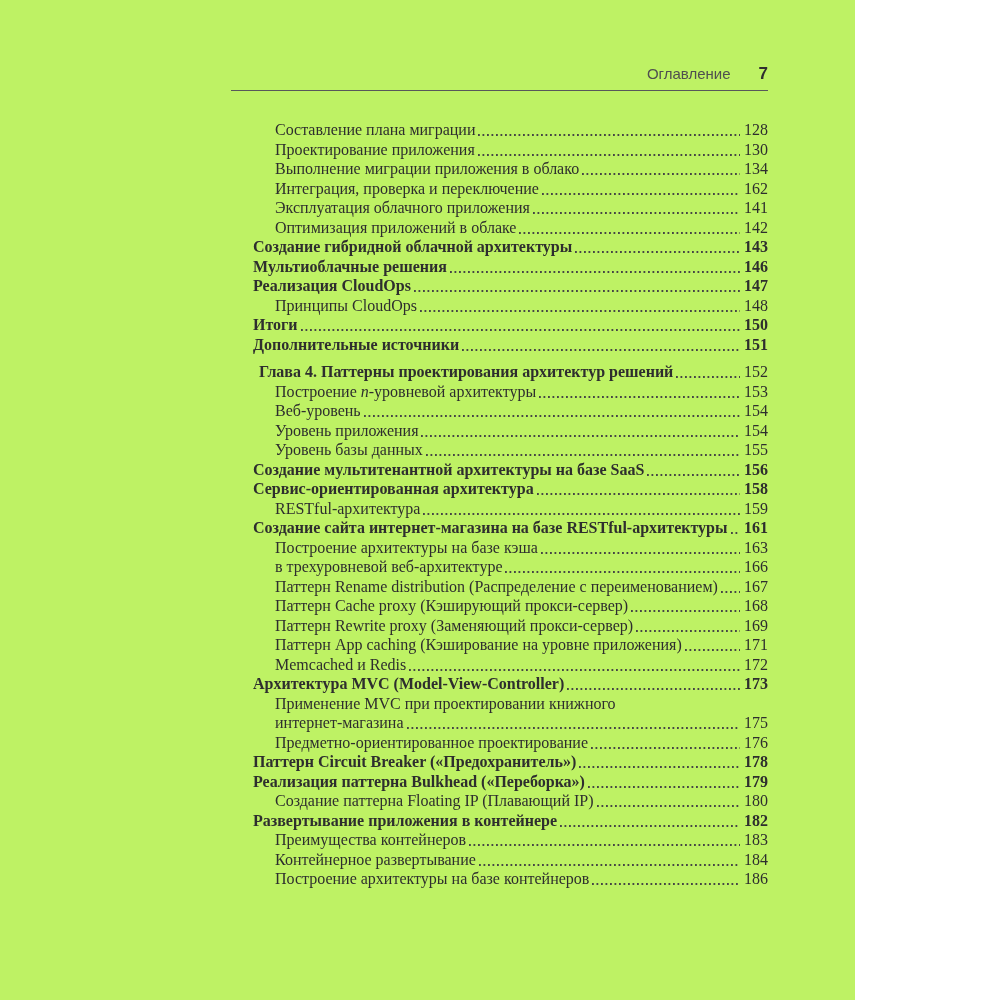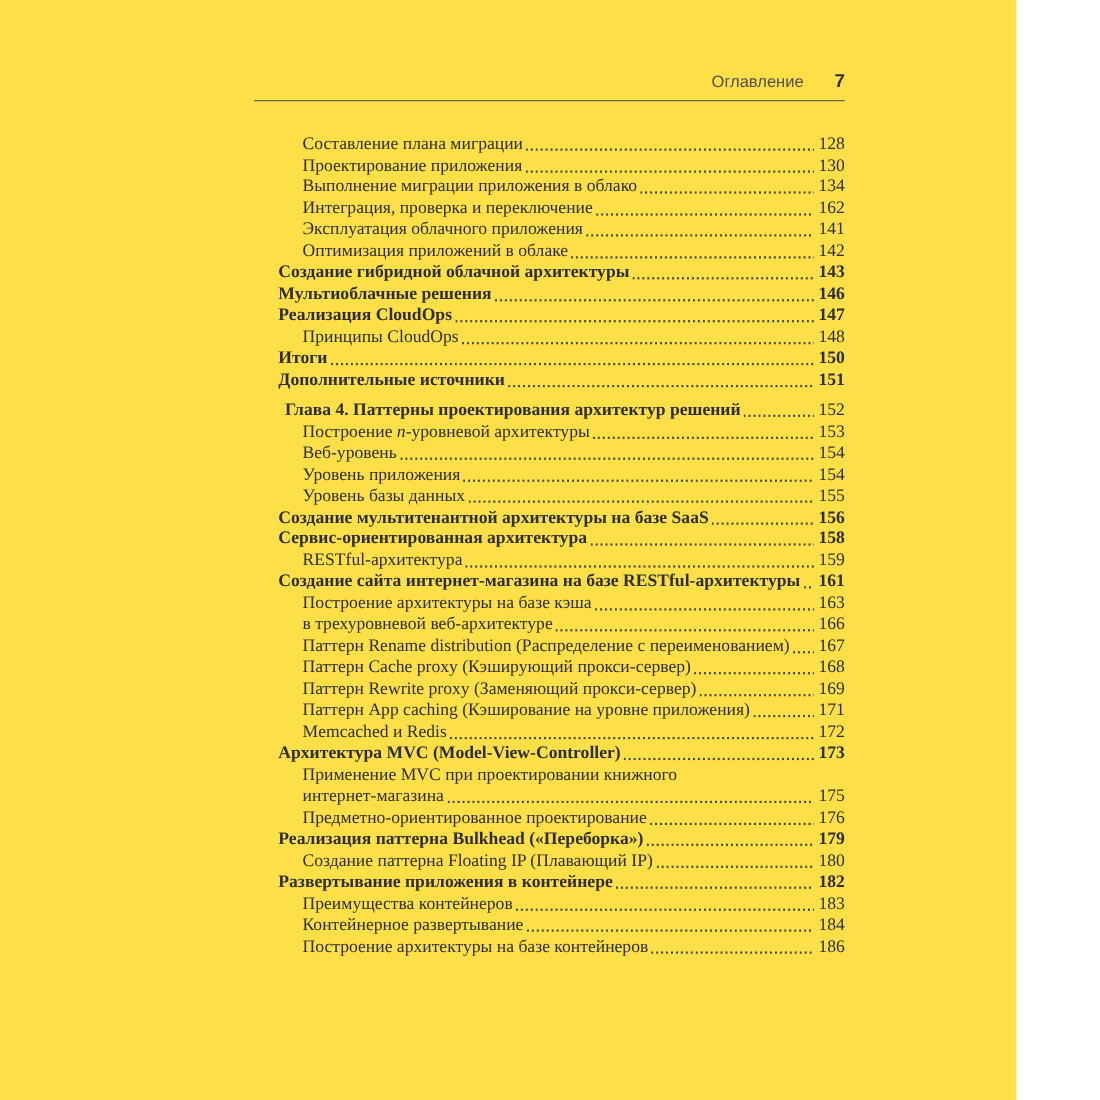--- a/index.html
+++ b/index.html
@@ -1,20 +1,20 @@
 <!DOCTYPE html>
 <html><head>
 <meta charset="utf-8">
 <style>
   html, body { margin: 0; padding: 0; background: #ffffff; }
   .page {
     position: relative;
-    width: 924px;
+    width: 855px;
     height: 1000px;
-    background: #fde047;
+    background: #bef264;
     font-family: "Liberation Serif", serif;
     overflow: hidden;
   }
   .content {
     position: absolute;
     left: 231px;
     top: 64px;
     width: 537px;
   }
   .running-head {
@@ -226,20 +226,25 @@
           <span class="toc-title"><span>интернет-магазина</span></span>
           <span class="leader"></span>
           <span class="toc-page">175</span>
         </div>
         <div class="toc-row lvl2">
           <span class="toc-title"><span>Предметно-ориентированное проектирование</span></span>
           <span class="leader"></span>
           <span class="toc-page">176</span>
         </div>
         <div class="toc-row lvl1">
+          <span class="toc-title"><span>Паттерн Circuit Breaker («Предохранитель»)</span></span>
+          <span class="leader"></span>
+          <span class="toc-page">178</span>
+        </div>
+        <div class="toc-row lvl1">
           <span class="toc-title"><span>Реализация паттерна Bulkhead («Переборка»)</span></span>
           <span class="leader"></span>
           <span class="toc-page">179</span>
         </div>
         <div class="toc-row lvl2">
           <span class="toc-title"><span>Создание паттерна Floating IP (Плавающий IP)</span></span>
           <span class="leader"></span>
           <span class="toc-page">180</span>
         </div>
         <div class="toc-row lvl1">

